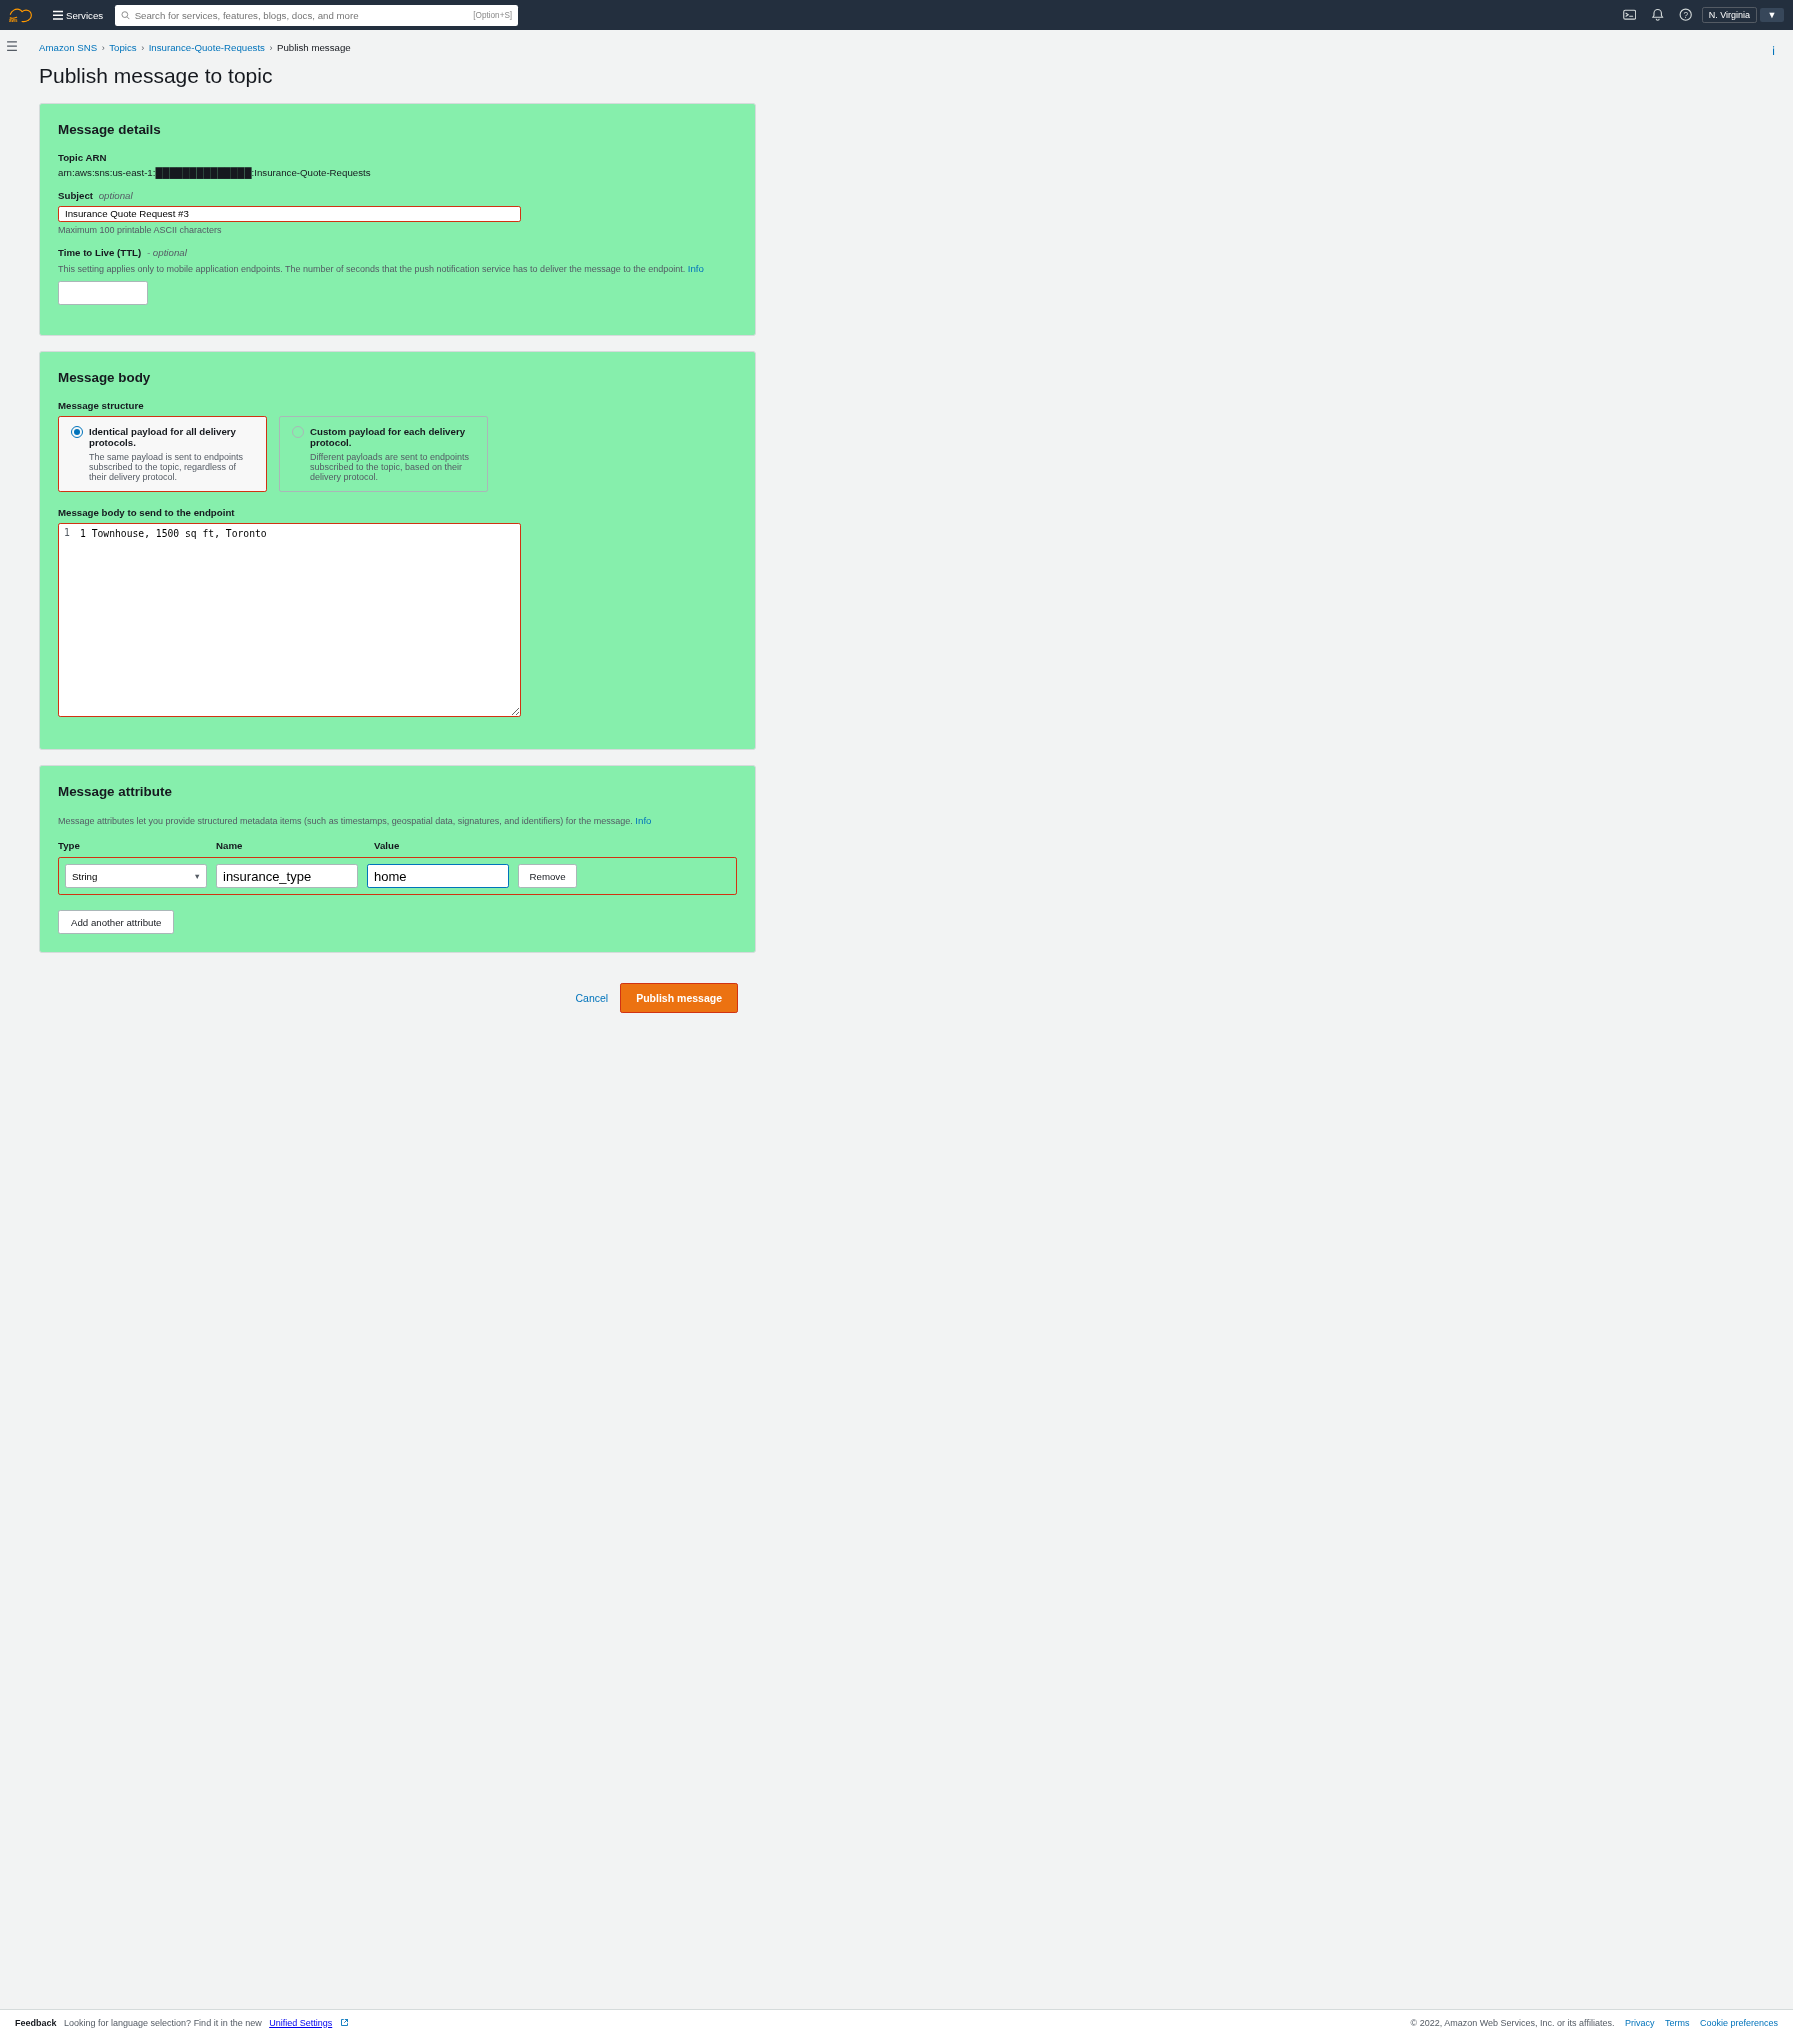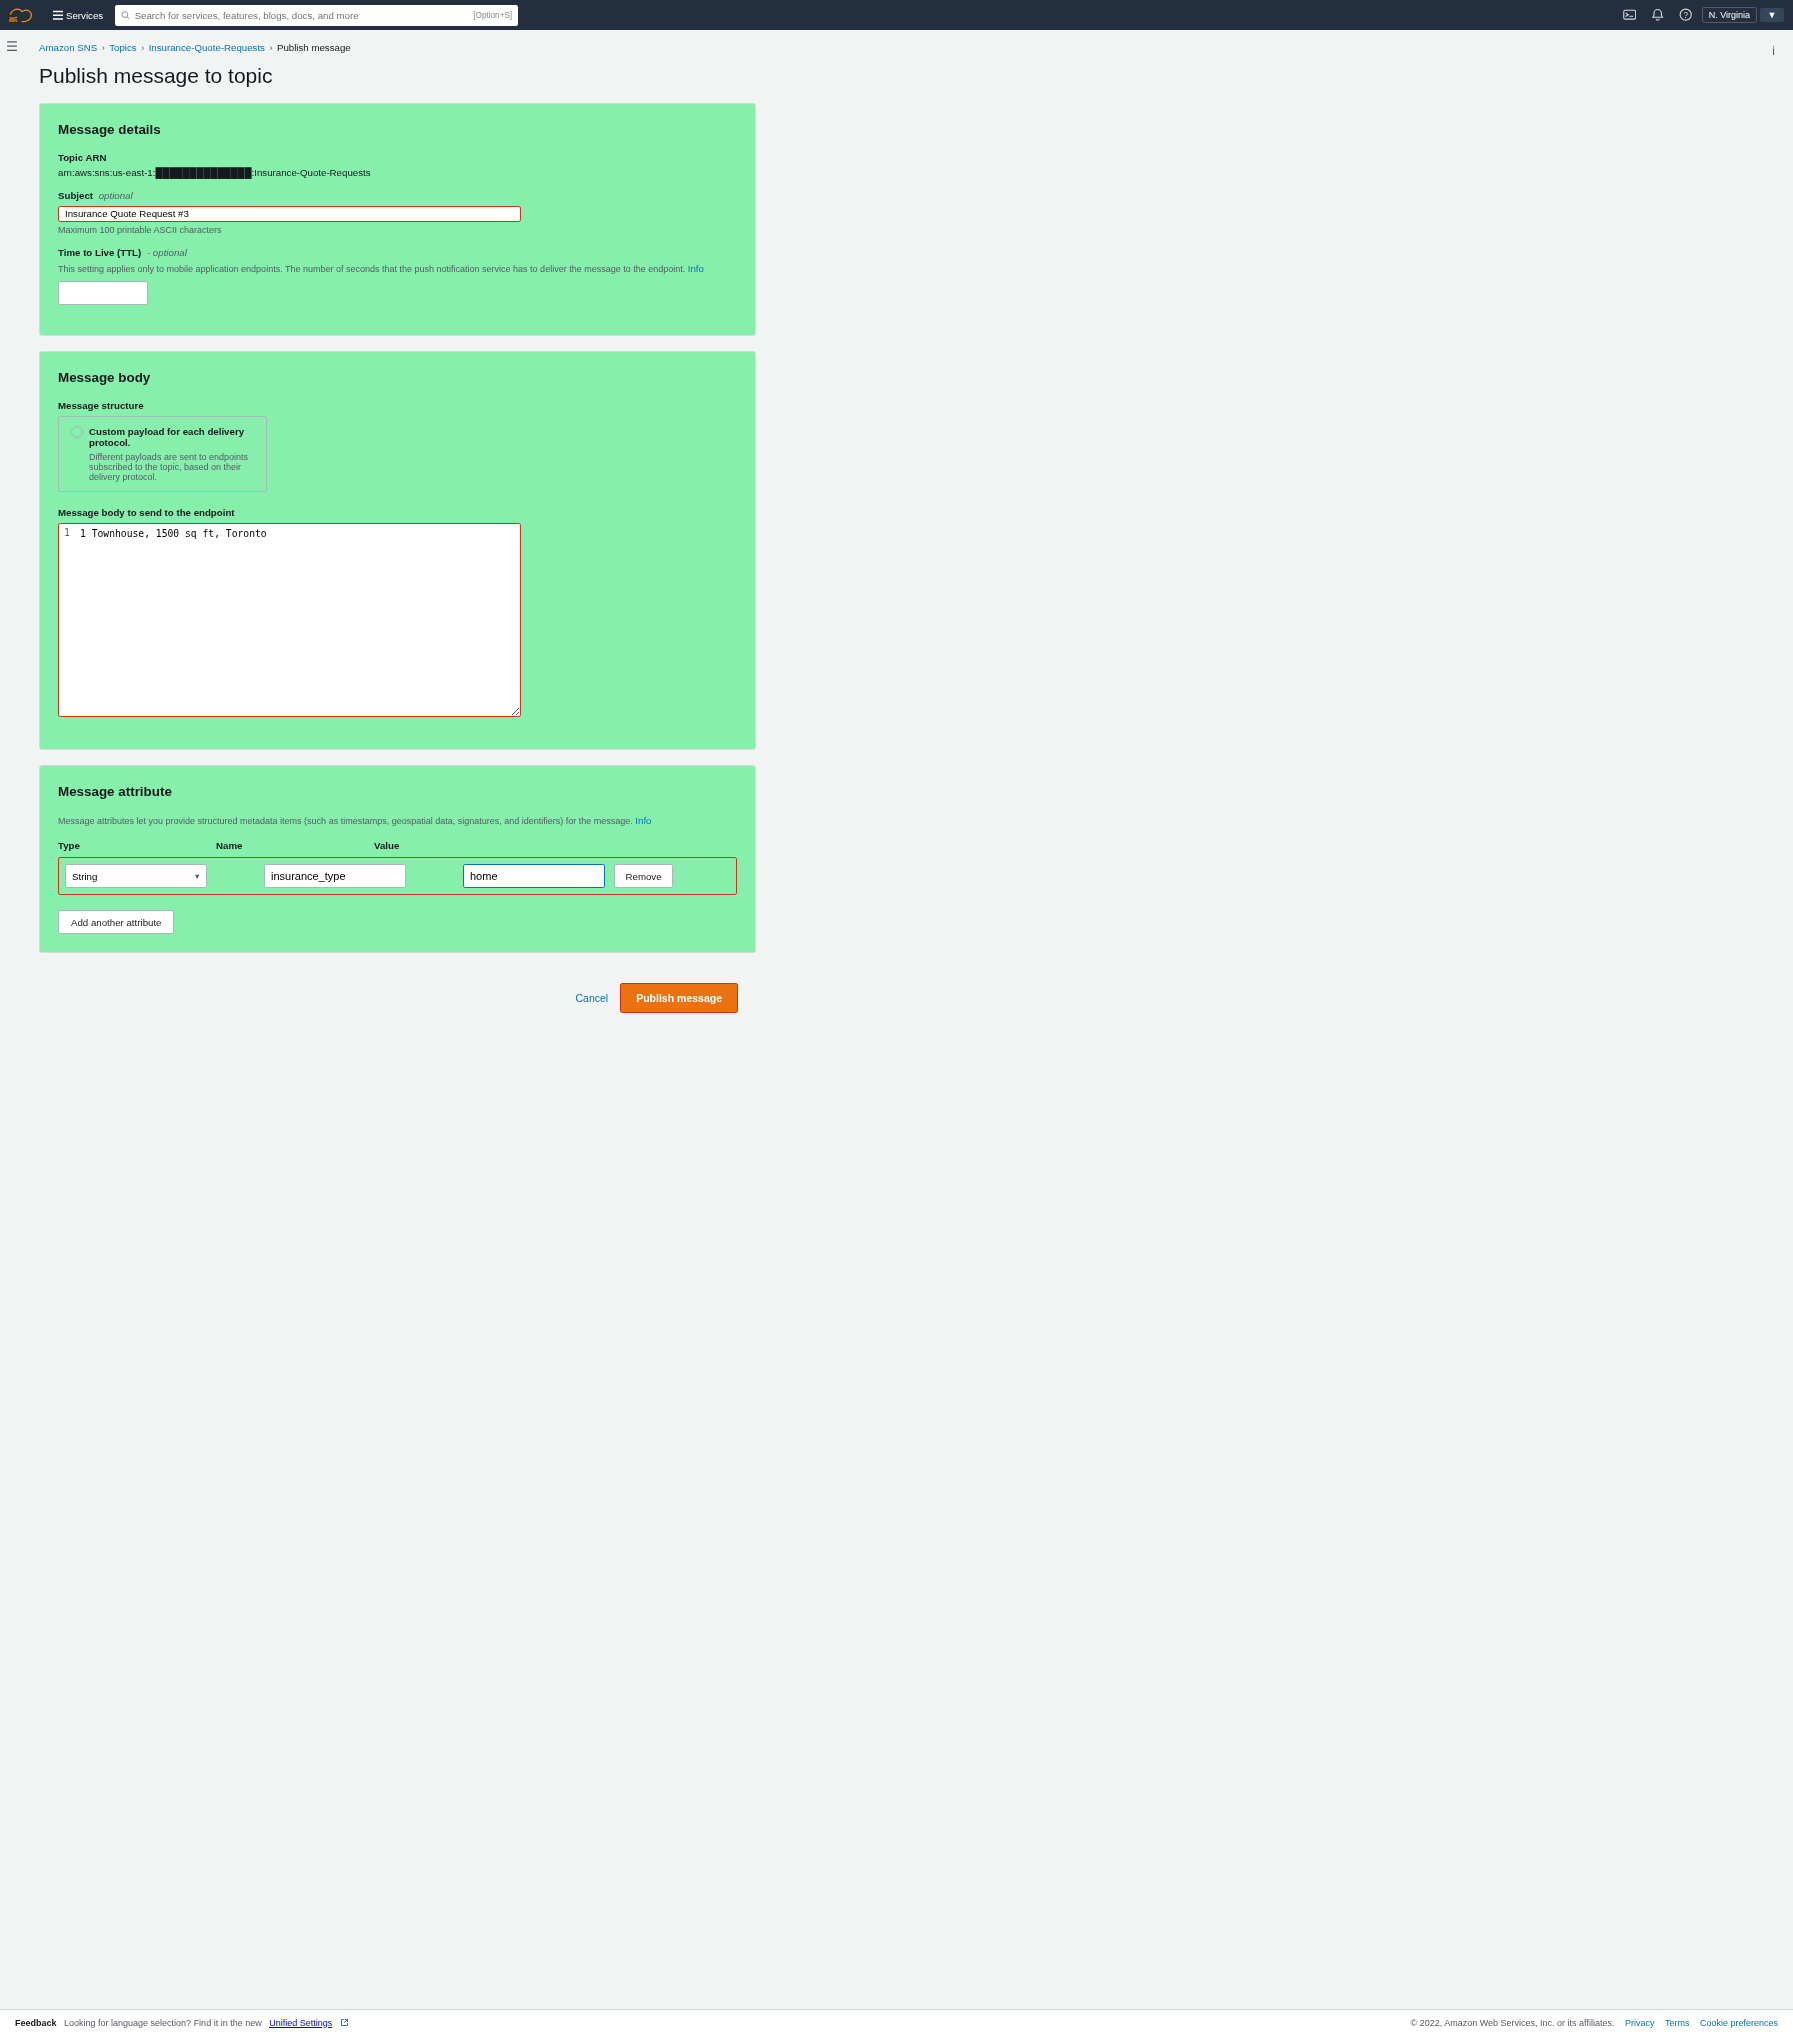--- a/index.html
+++ b/index.html
@@ -334,23 +334,22 @@
       color: #545b64;
       font-size: 7.5px;
     }
 
     .attr-input {
       width: 142px;
       height: 24px;
       border: 0.7px solid #aab7b8;
       border-radius: 2.2px;
       padding: 0 6px;
-      font-size: 11px;
+      font-size: 13px;
       outline: none;
-      margin-left: 48px;
     }
     .attr-input.value-focused {
       border: 1.5px solid #0073bb;
     }
 
     .remove-btn {
       height: 24px;
       padding: 0 10.5px;
       border: 0.7px solid #aab7b8;
       border-radius: 2.2px;
@@ -538,20 +537,29 @@
         <input type="text" class="ttl-input" style="">
       </div>
     </div>
 
     <div class="card">
       <div class="card-title">Message body</div>
 
       <div class="form-field">
         <span class="field-label">Message structure</span>
         <div class="message-structure-options">
+          <div class="structure-option selected">
+            <div class="structure-option-header">
+              <div class="radio-circle checked">
+                <div class="radio-dot"></div>
+              </div>
+              <span class="structure-option-title">Identical payload for all delivery protocols.</span>
+            </div>
+            <div class="structure-option-desc">The same payload is sent to endpoints subscribed to the topic, regardless of their delivery protocol.</div>
+          </div>
           <div class="structure-option">
             <div class="structure-option-header">
               <div class="radio-circle"></div>
               <span class="structure-option-title">Custom payload for each delivery protocol.</span>
             </div>
             <div class="structure-option-desc">Different payloads are sent to endpoints subscribed to the topic, based on their delivery protocol.</div>
           </div>
         </div>
       </div>
 

